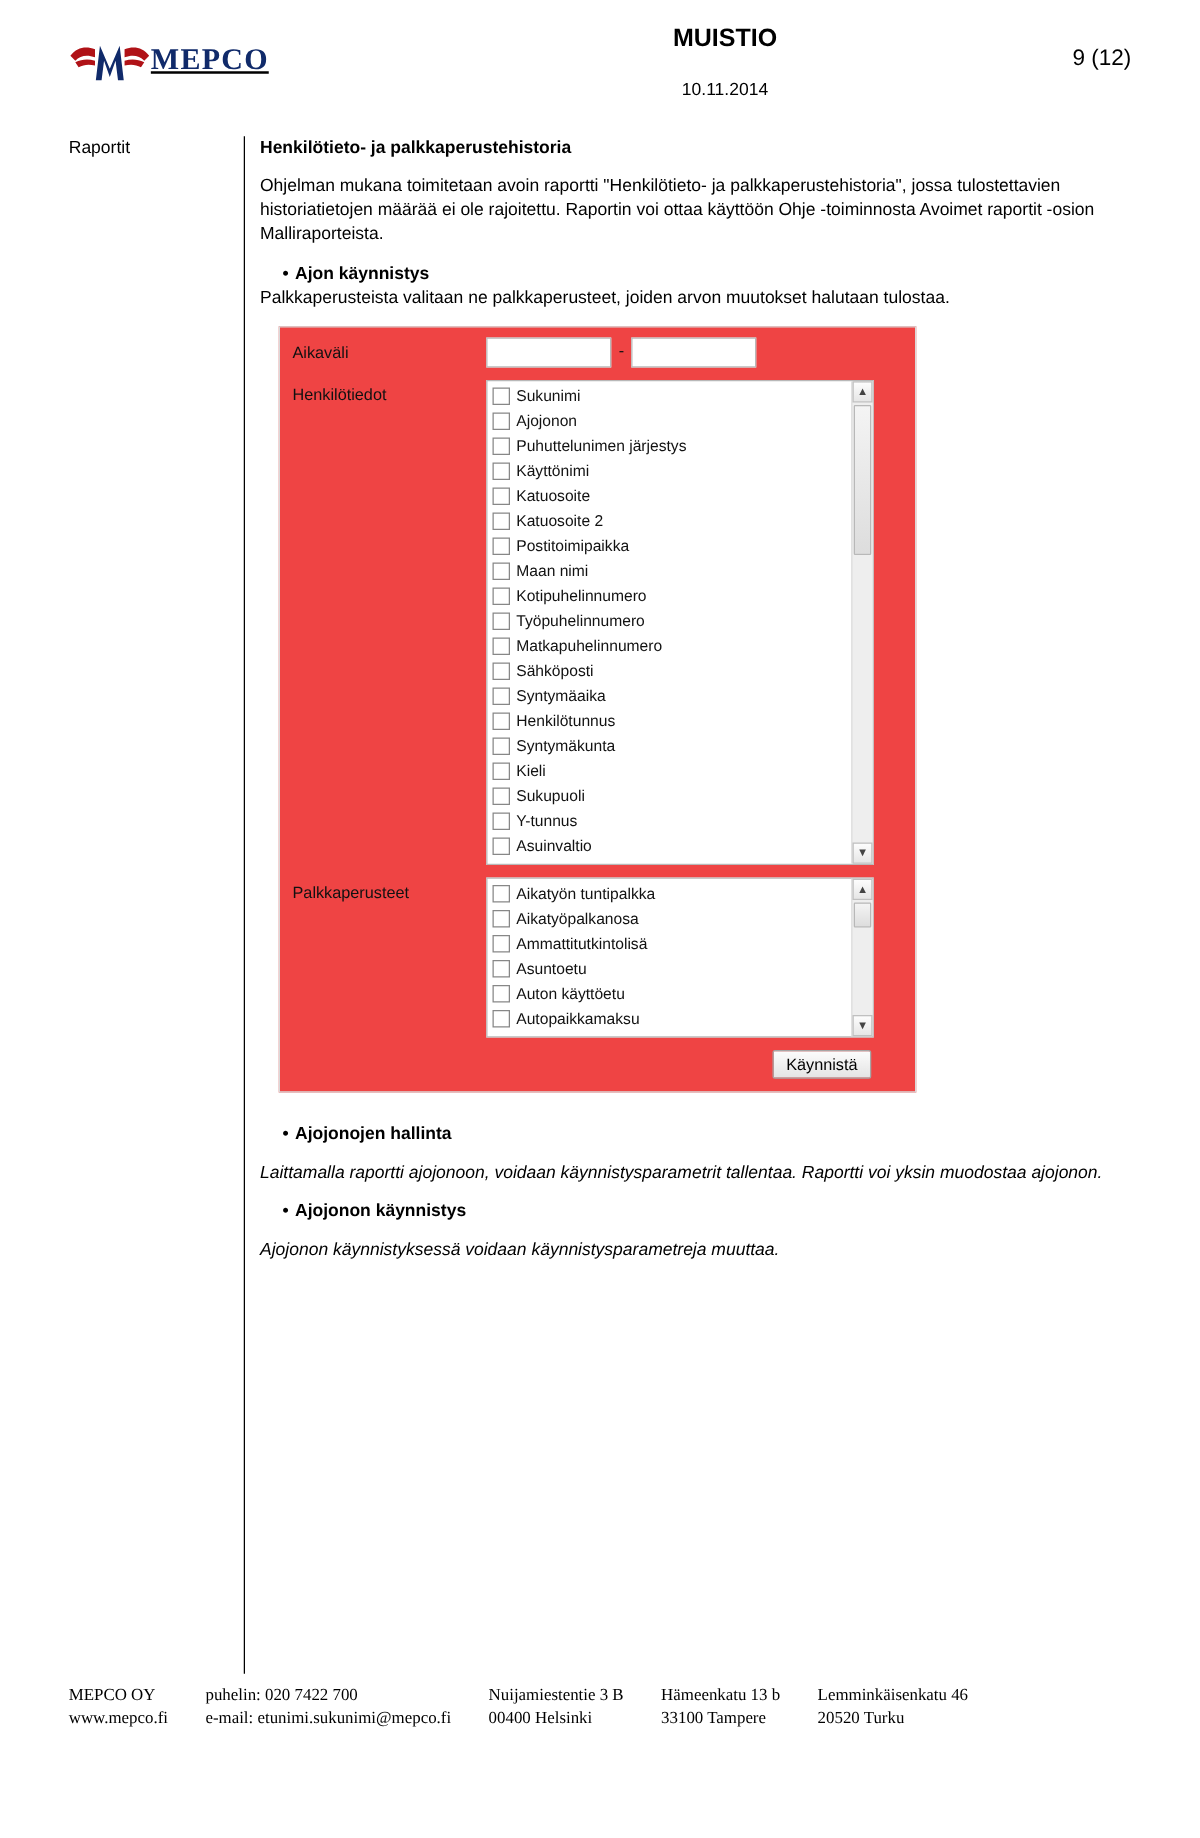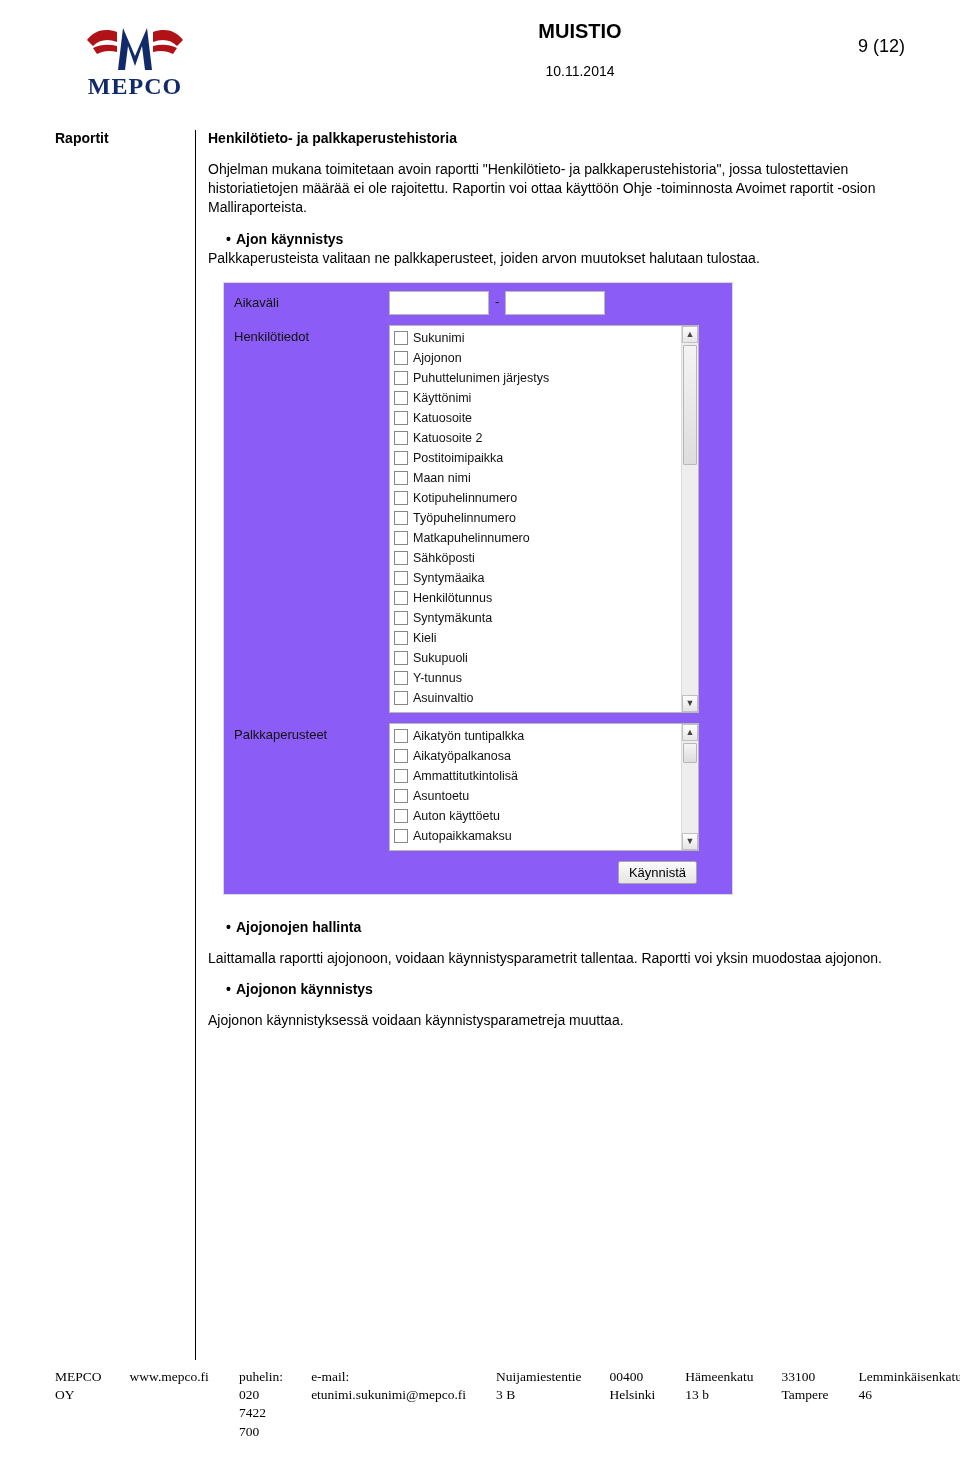--- a/index.html
+++ b/index.html
@@ -16,23 +16,24 @@
     padding: 20px 55px 15px 55px;
     min-height: 1420px;
   }
   .header {
     position: relative;
     display: flex;
     margin-bottom: 30px;
   }
   .logo-wrap {
     display: flex;
-    flex-direction: column;
+    flex-direction: row;
     align-items: center;
     width: 160px;
+    text-decoration: underline;
   }
   .logo-m {
     width: 100px;
     height: 55px;
   }
   .logo-text {
     font-weight: bold;
     font-family: "Times New Roman", serif;
     letter-spacing: 1px;
     color: #102a6a;
@@ -61,21 +62,20 @@
     font-size: 18px;
   }
   .content-row {
     display: flex;
     align-items: flex-start;
     margin-top: 10px;
   }
   .left-col {
     width: 140px;
     flex-shrink: 0;
-    font-weight: bold;
   }
   .divider {
     width: 1px;
     background: #000;
     align-self: stretch;
     min-height: 1230px;
     flex-shrink: 0;
   }
   .right-col {
     flex: 1;
@@ -87,27 +87,27 @@
   }
   .p { line-height: 1.35; margin-bottom: 14px; }
   .bullet-row {
     display: flex;
     margin-bottom: 2px;
   }
   .bullet-dot {
     width: 28px; padding-left: 18px; font-weight: bold;
   }
   .bullet-text { font-weight: bold; }
-  .mt { margin-top: 14px; }
+  .mt { margin-top: 14px; font-style: italic; }
   .mt2 { margin-top: 24px; }
 
   
   .form-screenshot {
     width: 510px;
-    background: #8b5cf6;
+    background: #ef4444;
     border: 1px solid #d9d9d9;
     padding: 8px 10px 10px 10px;
     font-family: "Segoe UI", Tahoma, sans-serif;
     color: #111;
     margin-top: 10px;
     margin-bottom: 20px;
     margin-left: 15px;
   }
   .form-row {
     display: flex;
@@ -194,21 +194,21 @@
   
   .footer {
     display: flex;
     font-family: Garamond, "Times New Roman", serif;
     font-size: 13.5px;
     color:#000;
     gap: 30px;
     justify-content: flex-start;
     padding-top: 8px;
   }
-  .footer .col { display:flex; line-height:1.35;gap:28px; }
+  .footer .col { display:flex; flex-direction:column; line-height:1.35; }
 </style>
 </head>
 <body>
 
 <div class="page">
   <div class="header">
     <div class="logo-wrap">
       <svg class="logo-m" viewBox="0 0 100 55">
         <path d="M2 20 C 10 10, 20 8, 32 12 L 32 22 C 22 18, 14 20, 8 26 Z" fill="#b01217"></path>
         <path d="M98 20 C 90 10, 80 8, 68 12 L 68 22 C 78 18, 86 20, 92 26 Z" fill="#b01217"></path>

